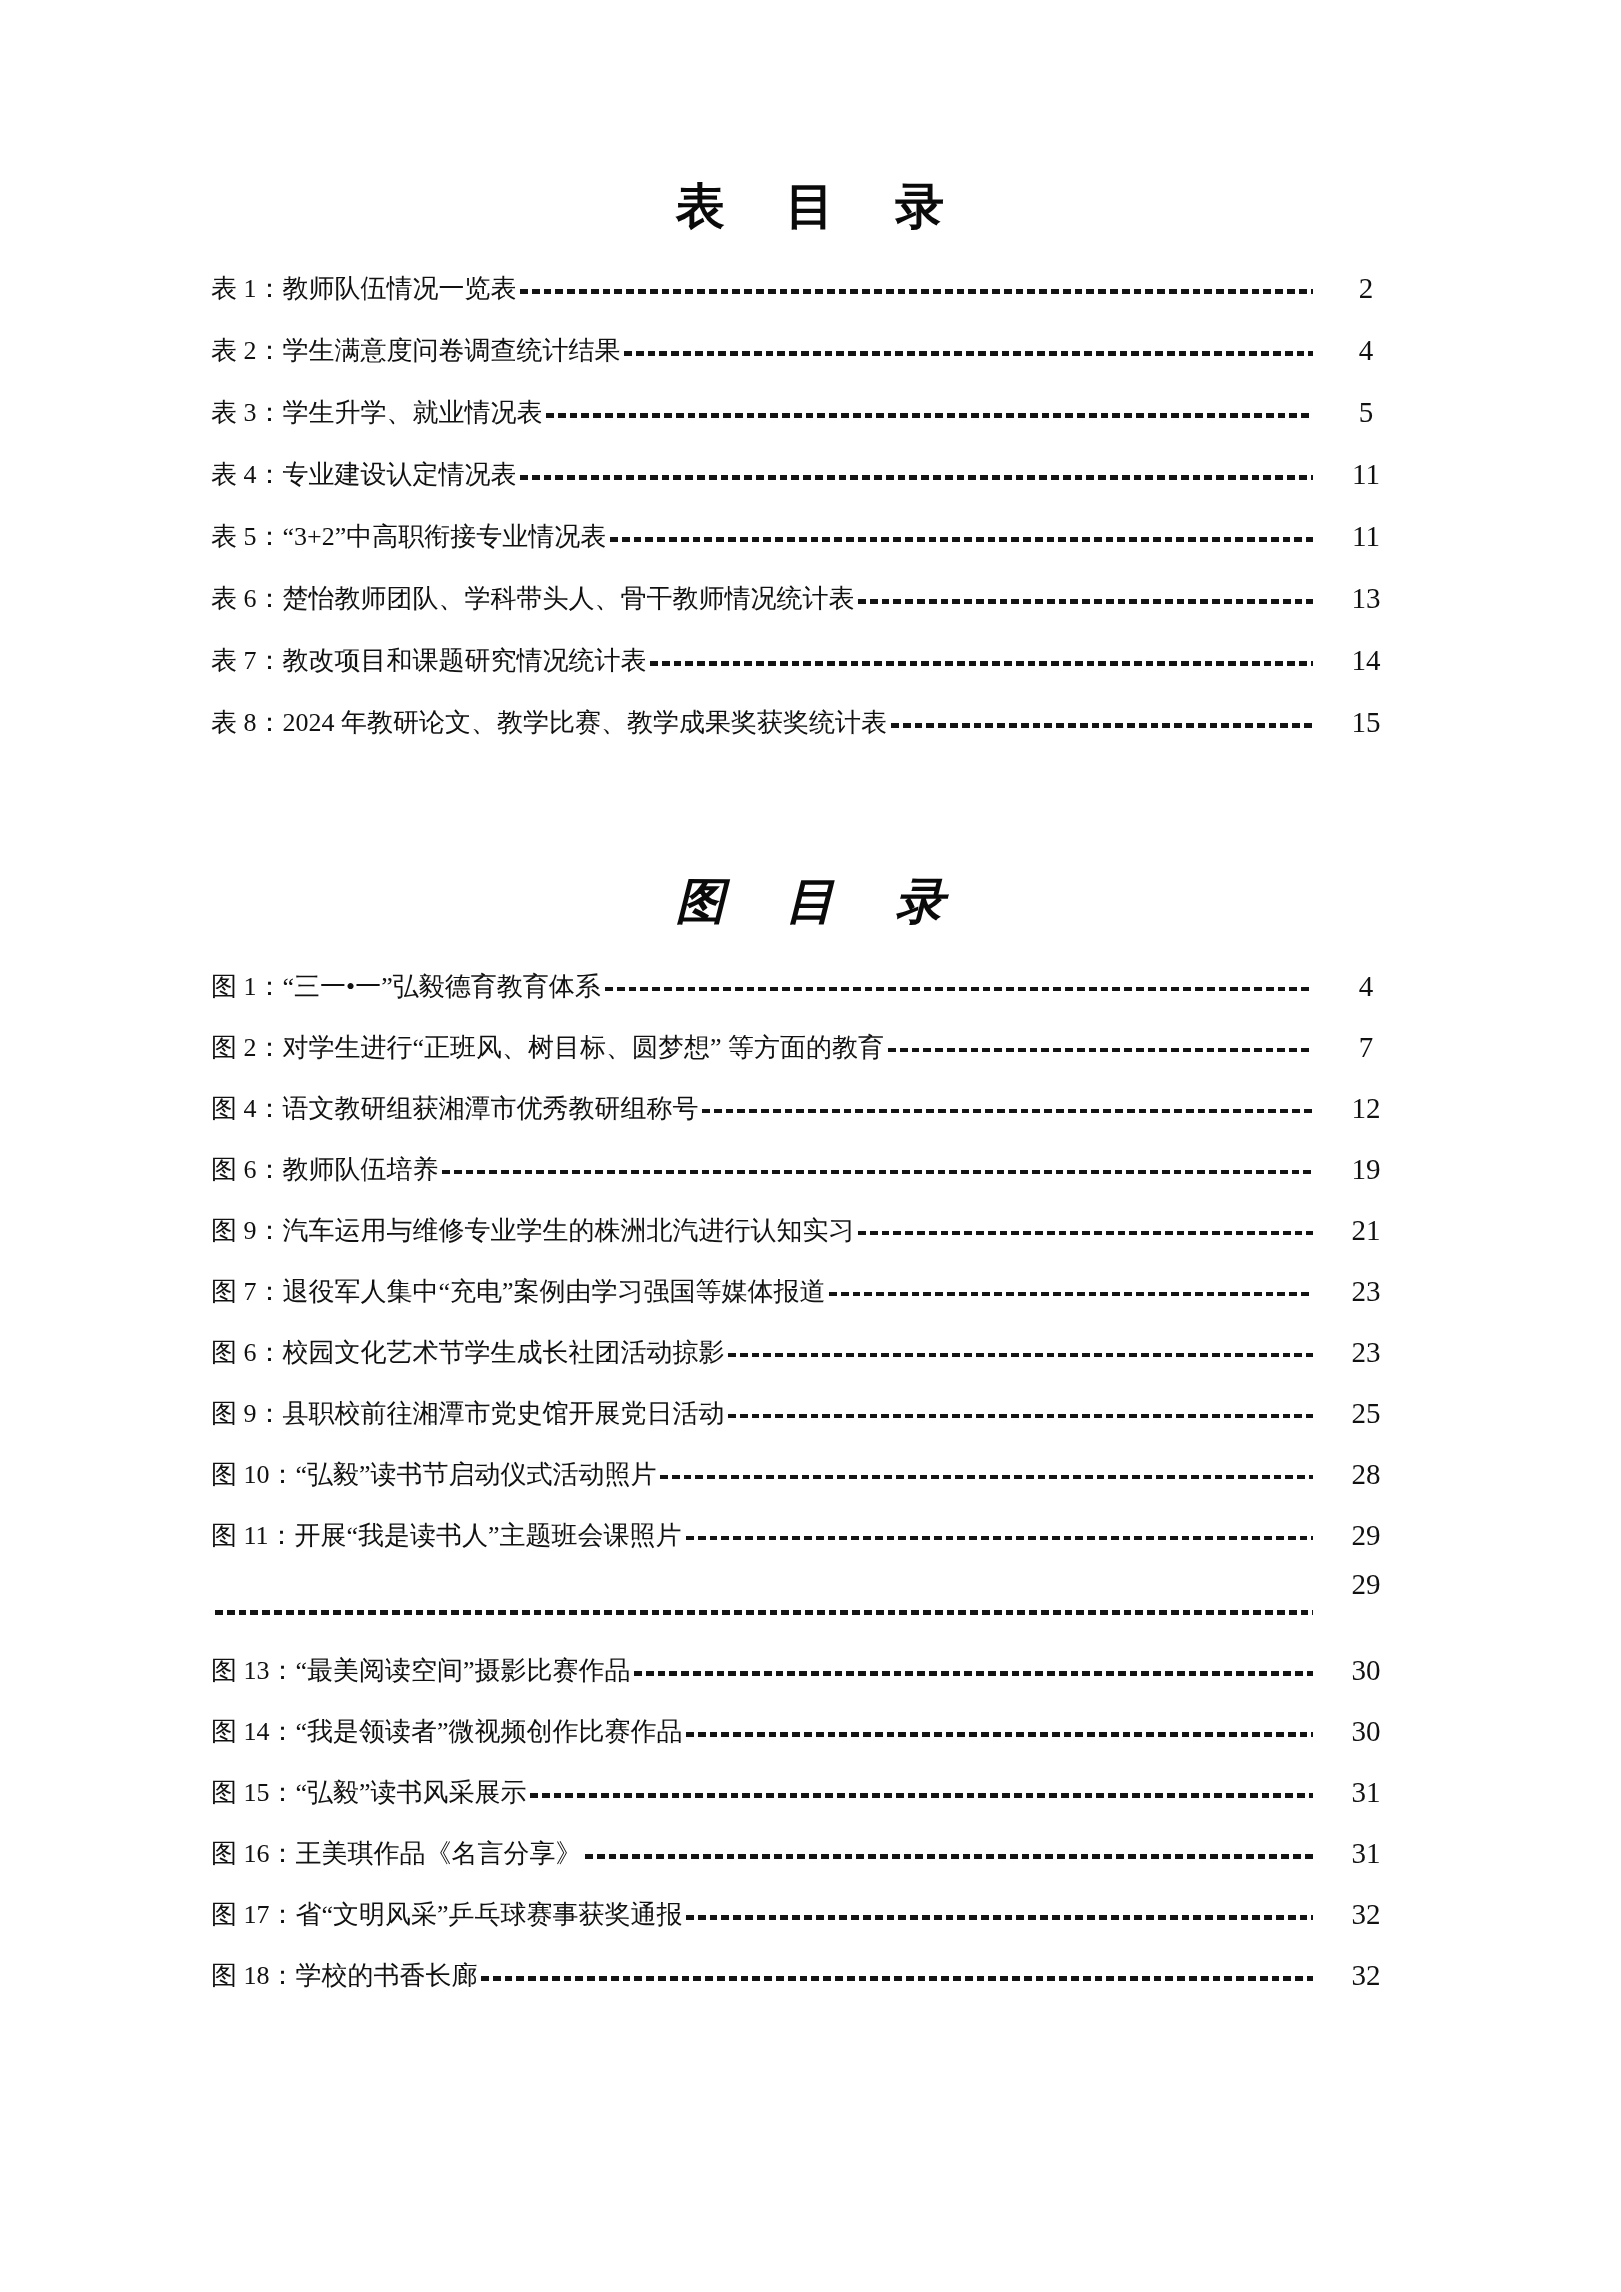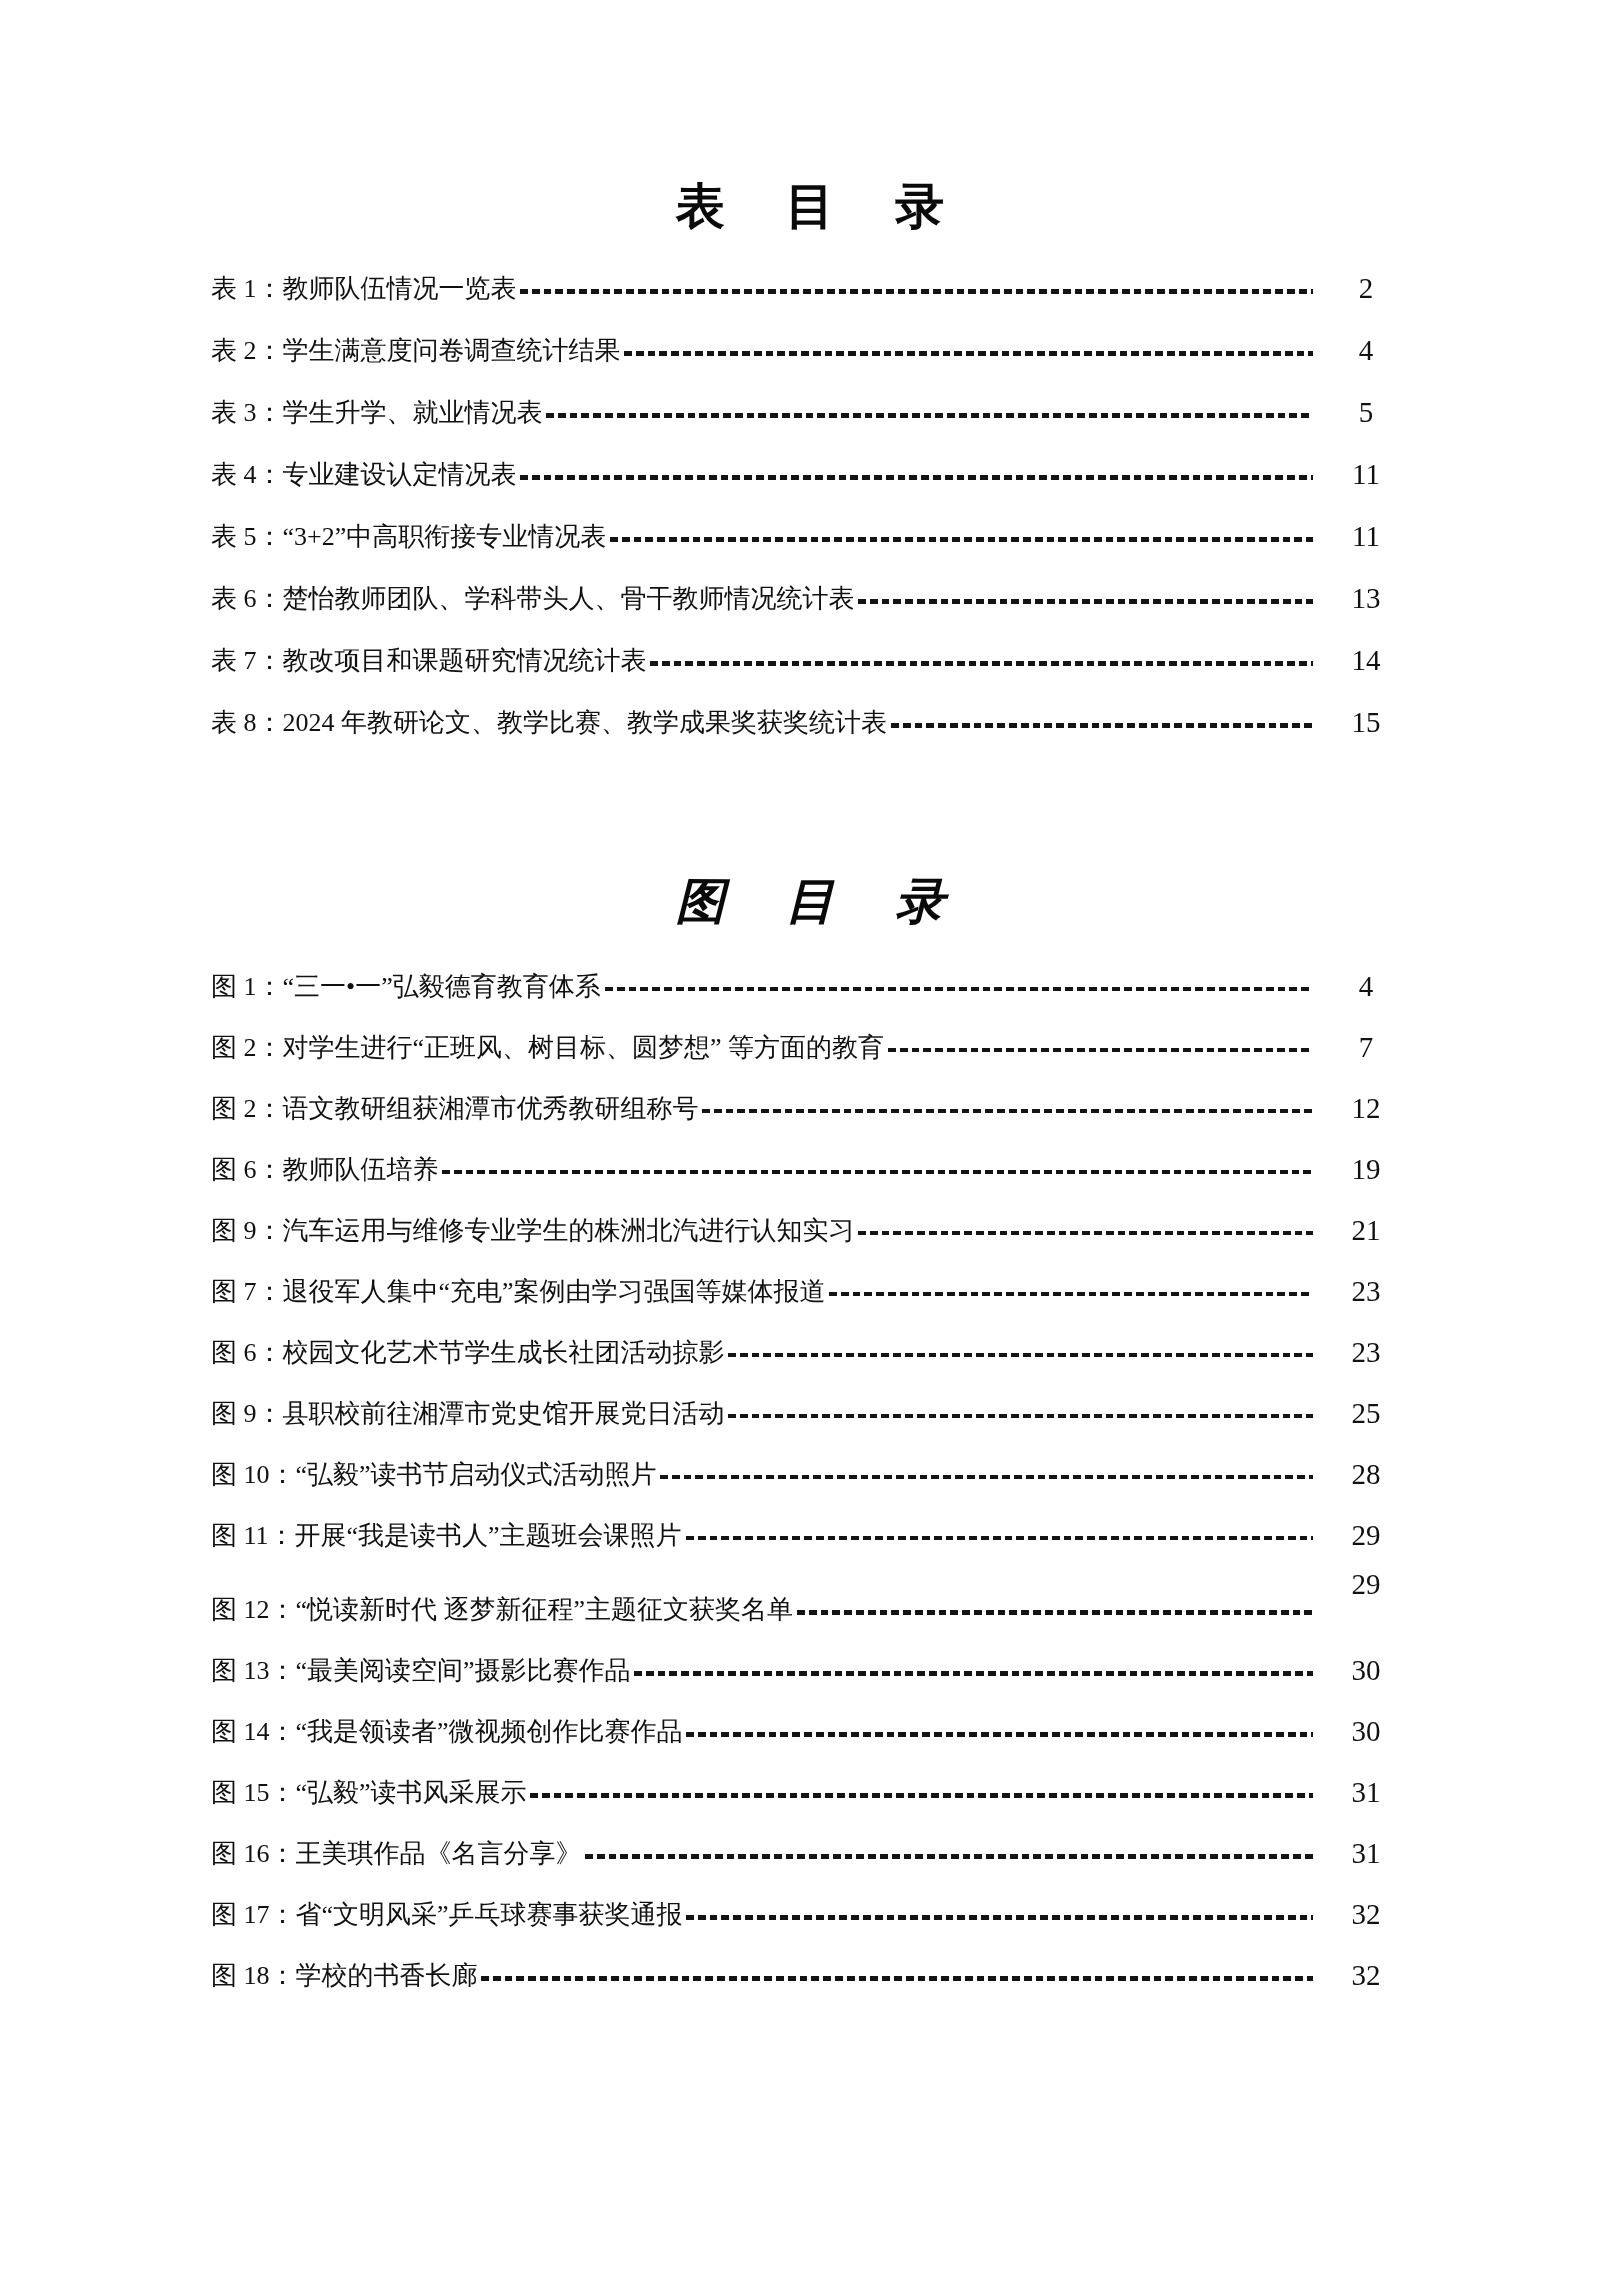--- a/index.html
+++ b/index.html
@@ -137,21 +137,21 @@
         </div>
 
         <div class="toc-row">
           <span class="toc-label">图 2：对学生进行“正班风、树目标、圆梦想” 等方面的教育</span>
           <span class="toc-leader"></span>
           <span class="toc-page">7</span>
         </div>
 
 
         <div class="toc-row">
-          <span class="toc-label">图 2：语文教研组获湘潭市优秀教研组称号</span>
+          <span class="toc-label">图 4：语文教研组获湘潭市优秀教研组称号</span>
           <span class="toc-leader"></span>
           <span class="toc-page">12</span>
         </div>
 
         <div class="toc-row">
           <span class="toc-label">图 6：教师队伍培养</span>
           <span class="toc-leader"></span>
           <span class="toc-page">19</span>
         </div>
 
@@ -185,21 +185,20 @@
           <span class="toc-page">28</span>
         </div>
 
         <div class="toc-row">
           <span class="toc-label">图 11：开展“我是读书人”主题班会课照片</span>
           <span class="toc-leader"></span>
           <span class="toc-page">29</span>
         </div>
 
         <div class="toc-row">
-          <span class="toc-label">图 12：“悦读新时代 逐梦新征程”主题征文获奖名单</span>
           <span class="toc-leader"></span>
           <span class="toc-page">29</span>
         </div>
 
         <div class="toc-row">
           <span class="toc-label">图 13：“最美阅读空间”摄影比赛作品</span>
           <span class="toc-leader"></span>
           <span class="toc-page">30</span>
         </div>
 

